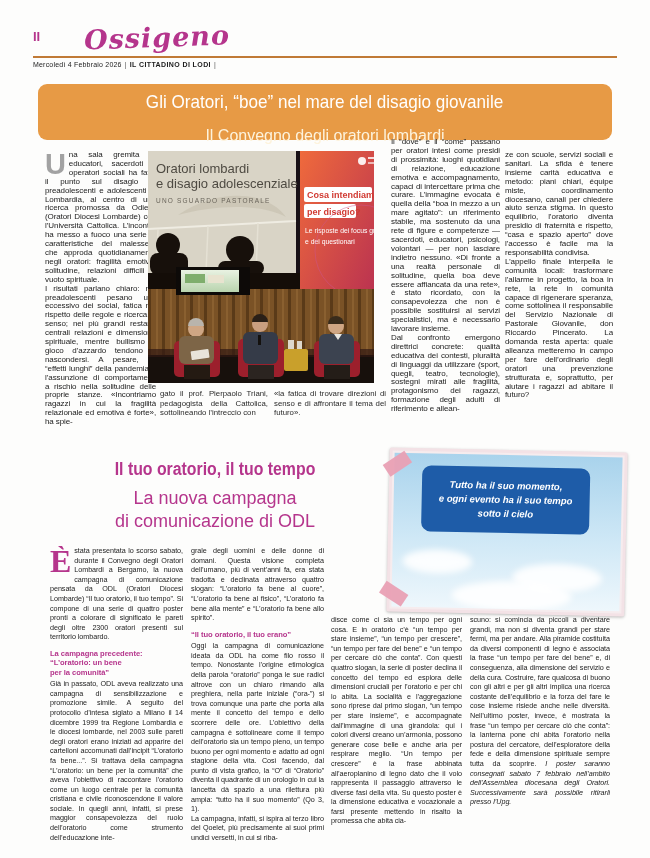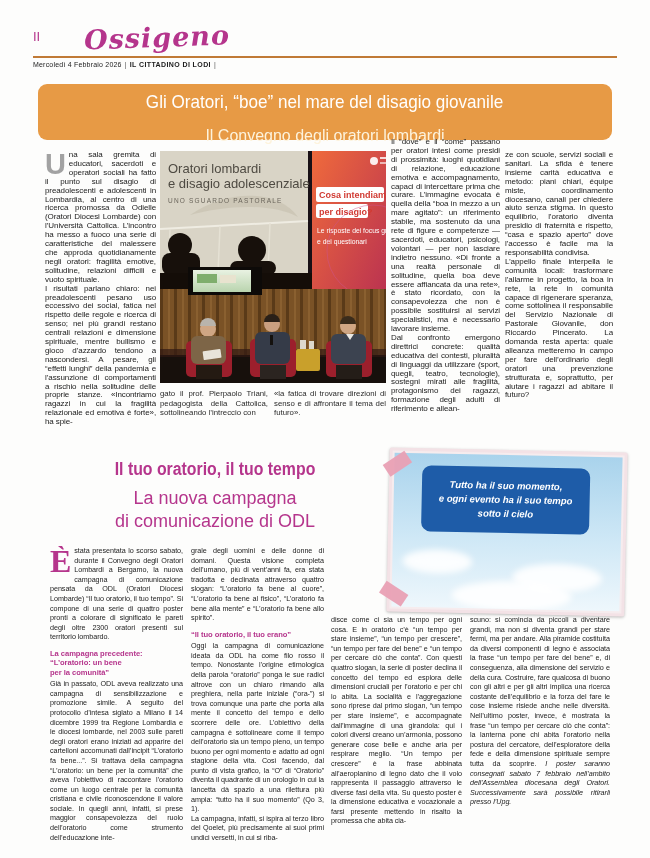--- a/index.html
+++ b/index.html
@@ -1,19 +1,19 @@
 <!DOCTYPE html>
 <html lang="it"><head>
 <meta charset="utf-8">
 <style>
   html,body{margin:0;padding:0;background:#ffffff;}
   .page{position:relative;width:650px;height:858px;background:#fdfdfc;overflow:hidden;
         font-family:"Liberation Sans","DejaVu Sans",sans-serif;color:#222;}
   
-  .pagenum{position:absolute;left:33px;top:29px;font-size:13px;font-weight:normal;color:#b5358c;}
+  .pagenum{position:absolute;left:33px;top:29px;font-size:13px;font-weight:bold;color:#b5358c;}
   .masthead{position:absolute;left:84px;top:22px;font-family:"DejaVu Serif","Liberation Serif",serif;
             font-style:italic;font-weight:bold;font-size:27px;color:#b5358c;transform:rotate(-2deg);letter-spacing:1px;}
   .hrule{position:absolute;left:33px;top:56px;width:584px;height:2px;background:#c07a36;}
   .dateline{position:absolute;left:33px;top:61px;font-size:7px;color:#1c1c1c;letter-spacing:.2px;}
   .dateline .sep{display:inline-block;margin:0 3px;color:#555;}
   .dateline b{letter-spacing:.4px;}
   
   .hbar{position:absolute;left:38px;top:84px;width:574px;height:56px;background:#e79a45;border-radius:9px;text-align:center;}
   .hbar h1{margin:4px 0 0 0;font-size:19px;line-height:27px;font-weight:normal;color:#ffffff;}
   .hbar h1 span{display:inline-block;transform:scaleX(.9);transform-origin:center;white-space:nowrap;}
@@ -22,21 +22,21 @@
   .col{position:absolute;text-align:justify;font-size:8px;line-height:8.9px;letter-spacing:-.1px;overflow:hidden;}
   .col p{margin:0;}
   .c1{left:45px;top:151px;width:111px;height:292px;}
   .cB{left:391px;top:138px;width:109px;height:300px;}
   .cC{left:505px;top:151px;width:108px;height:300px;}
   .it{font-style:italic;}
   .dropcap{float:left;font-weight:bold;padding:1px 3px 0 0;}
   .dc-gray{color:#a2a2a2;font-size:29px;line-height:25px;}
   .dc-mag{color:#b5358c;font-size:32px;line-height:28px;font-family:"Liberation Serif","DejaVu Serif",serif;}
   figure{margin:0;padding:0;}
-  .photo{position:absolute;left:160px;top:151px;width:226px;height:232px;overflow:hidden;background:#181016;}
+  .photo{position:absolute;left:148px;top:151px;width:226px;height:232px;overflow:hidden;background:#181016;}
   .cap{position:absolute;font-size:7.8px;line-height:9.5px;text-align:justify;color:#2a2a2a;}
   .capL{left:160px;top:389px;width:108px;}
   .capR{left:274px;top:389px;width:112px;}
   
   .a2head{position:absolute;left:45px;top:454px;width:340px;text-align:center;}
   .a2head h1{margin:0;font-size:18px;line-height:30px;font-weight:bold;color:#b5358c;}
   .a2head h1 span{display:inline-block;transform:scaleX(.88);transform-origin:center;white-space:nowrap;}
   .a2sub{margin-top:3px;font-size:18px;line-height:23px;color:#b5358c;}
   
   .poster{position:absolute;left:388px;top:450px;width:232px;height:158px;background:#f6ecee;

